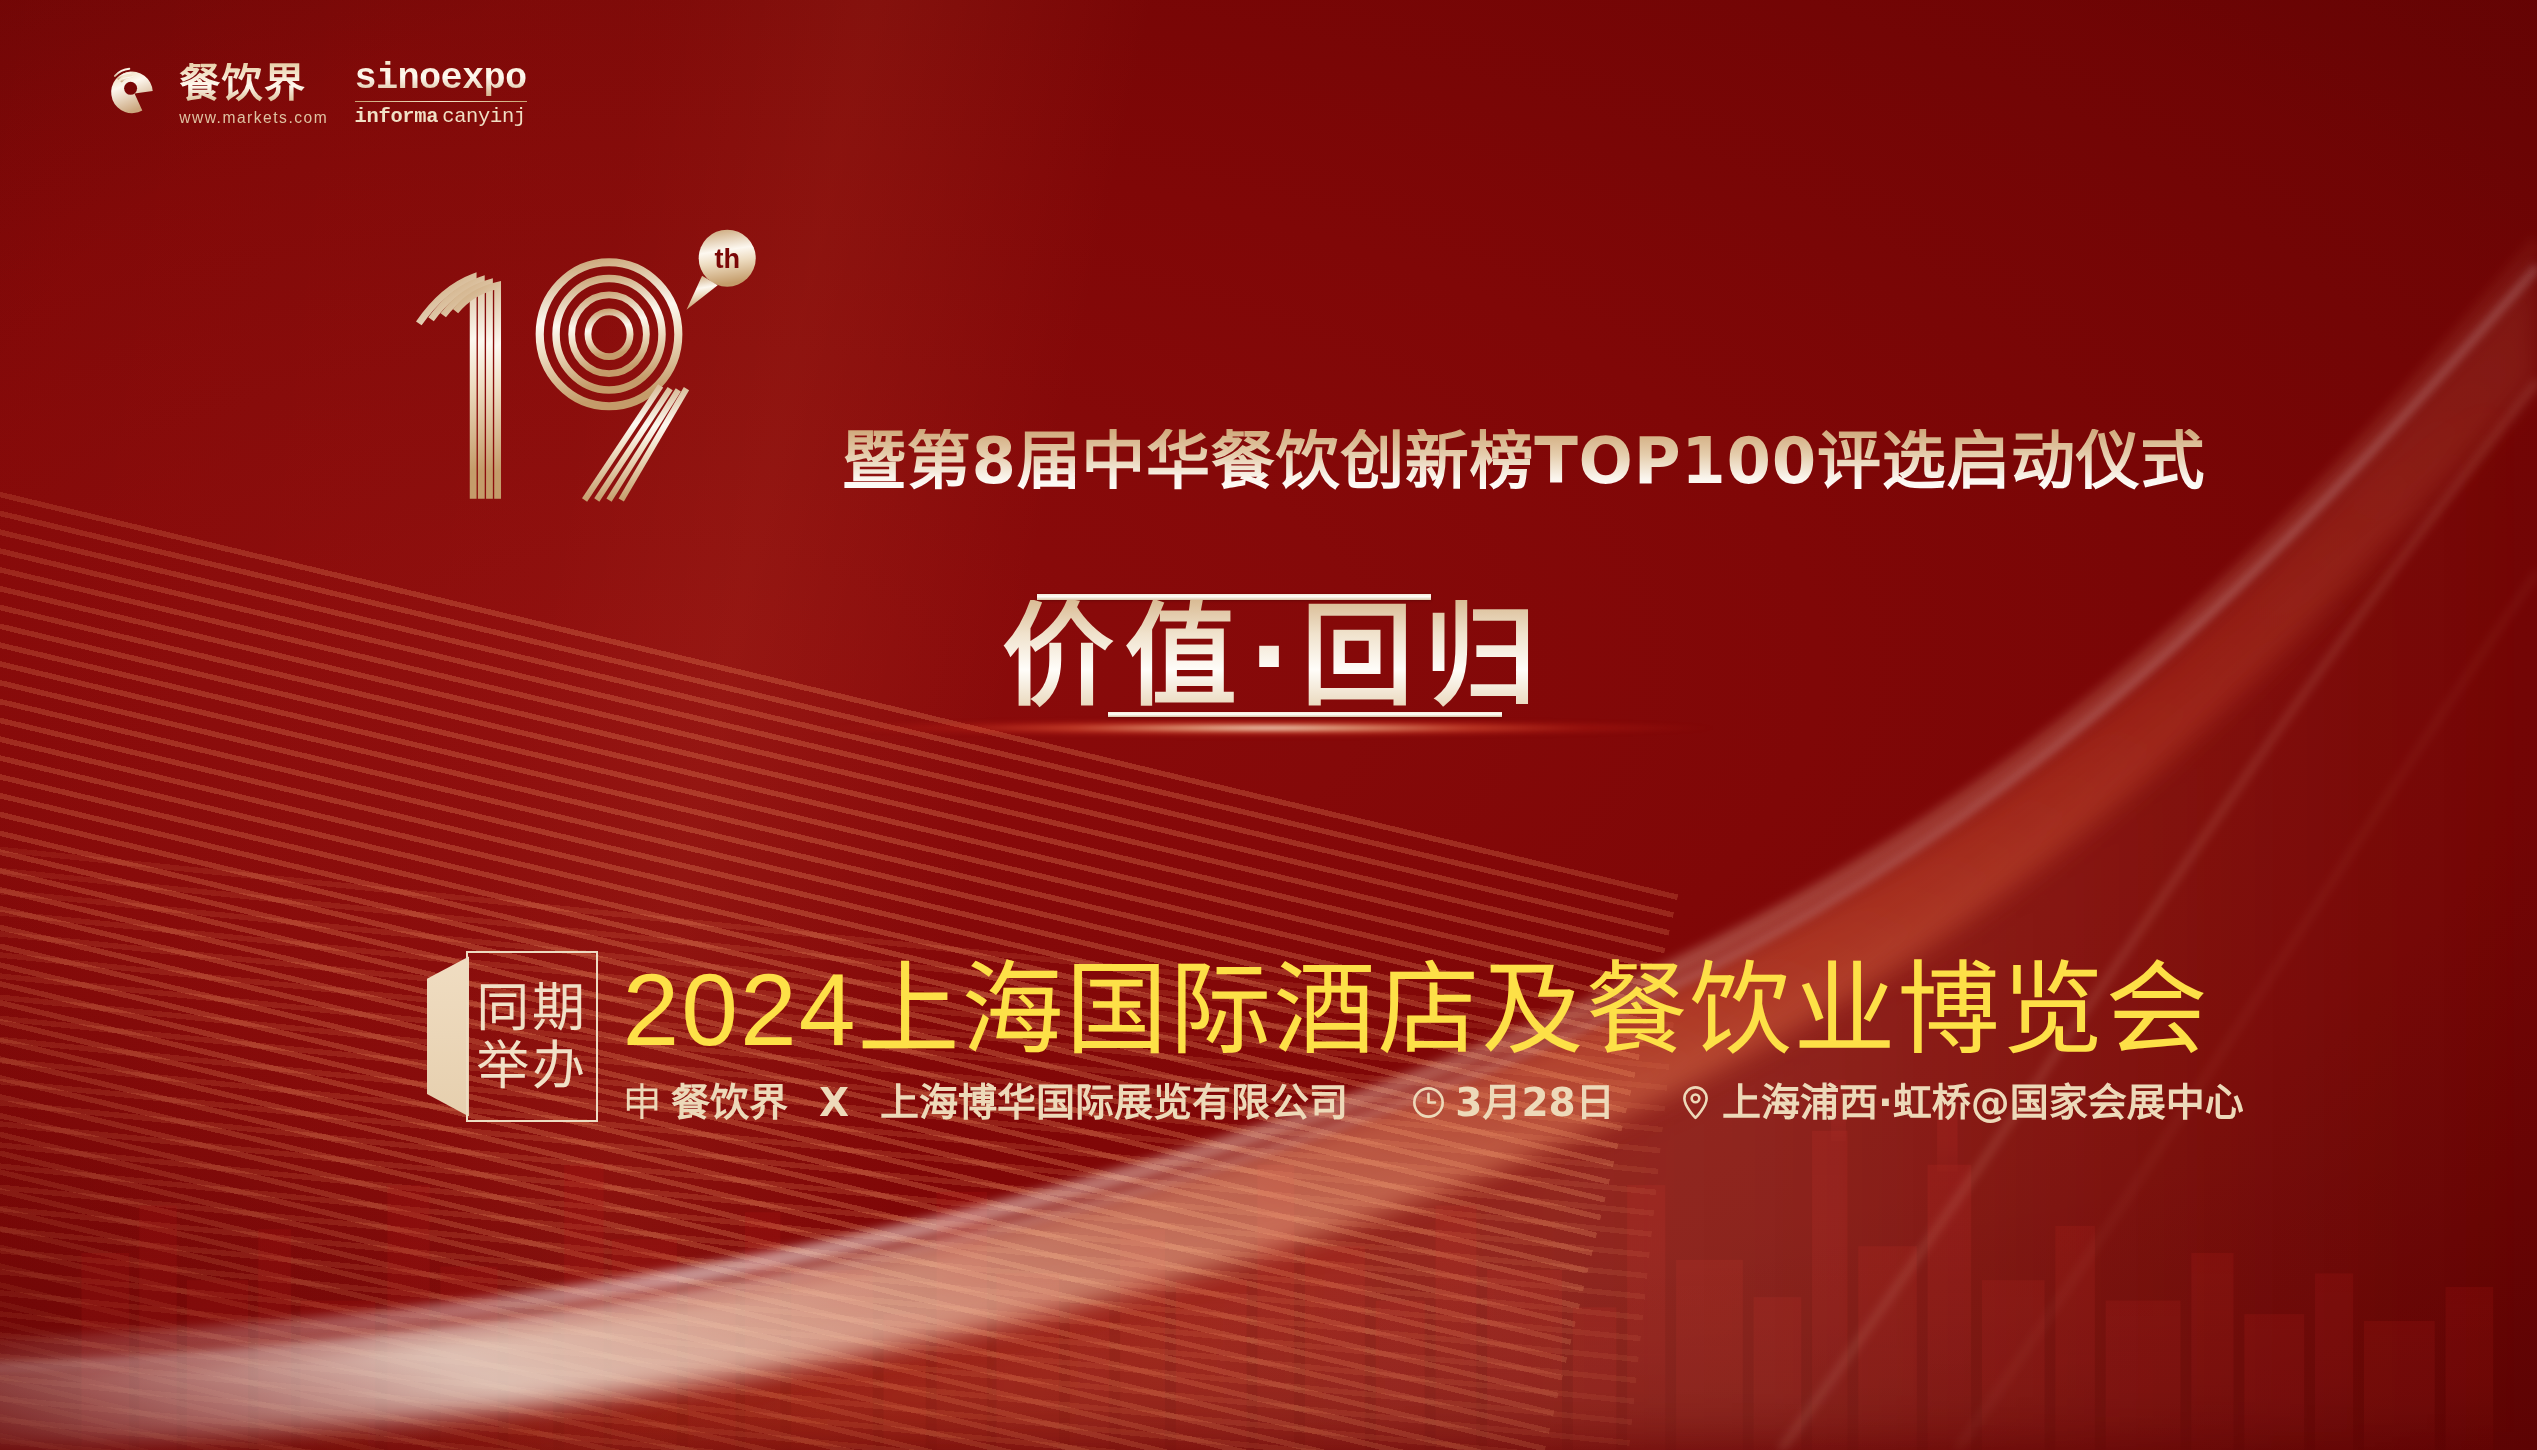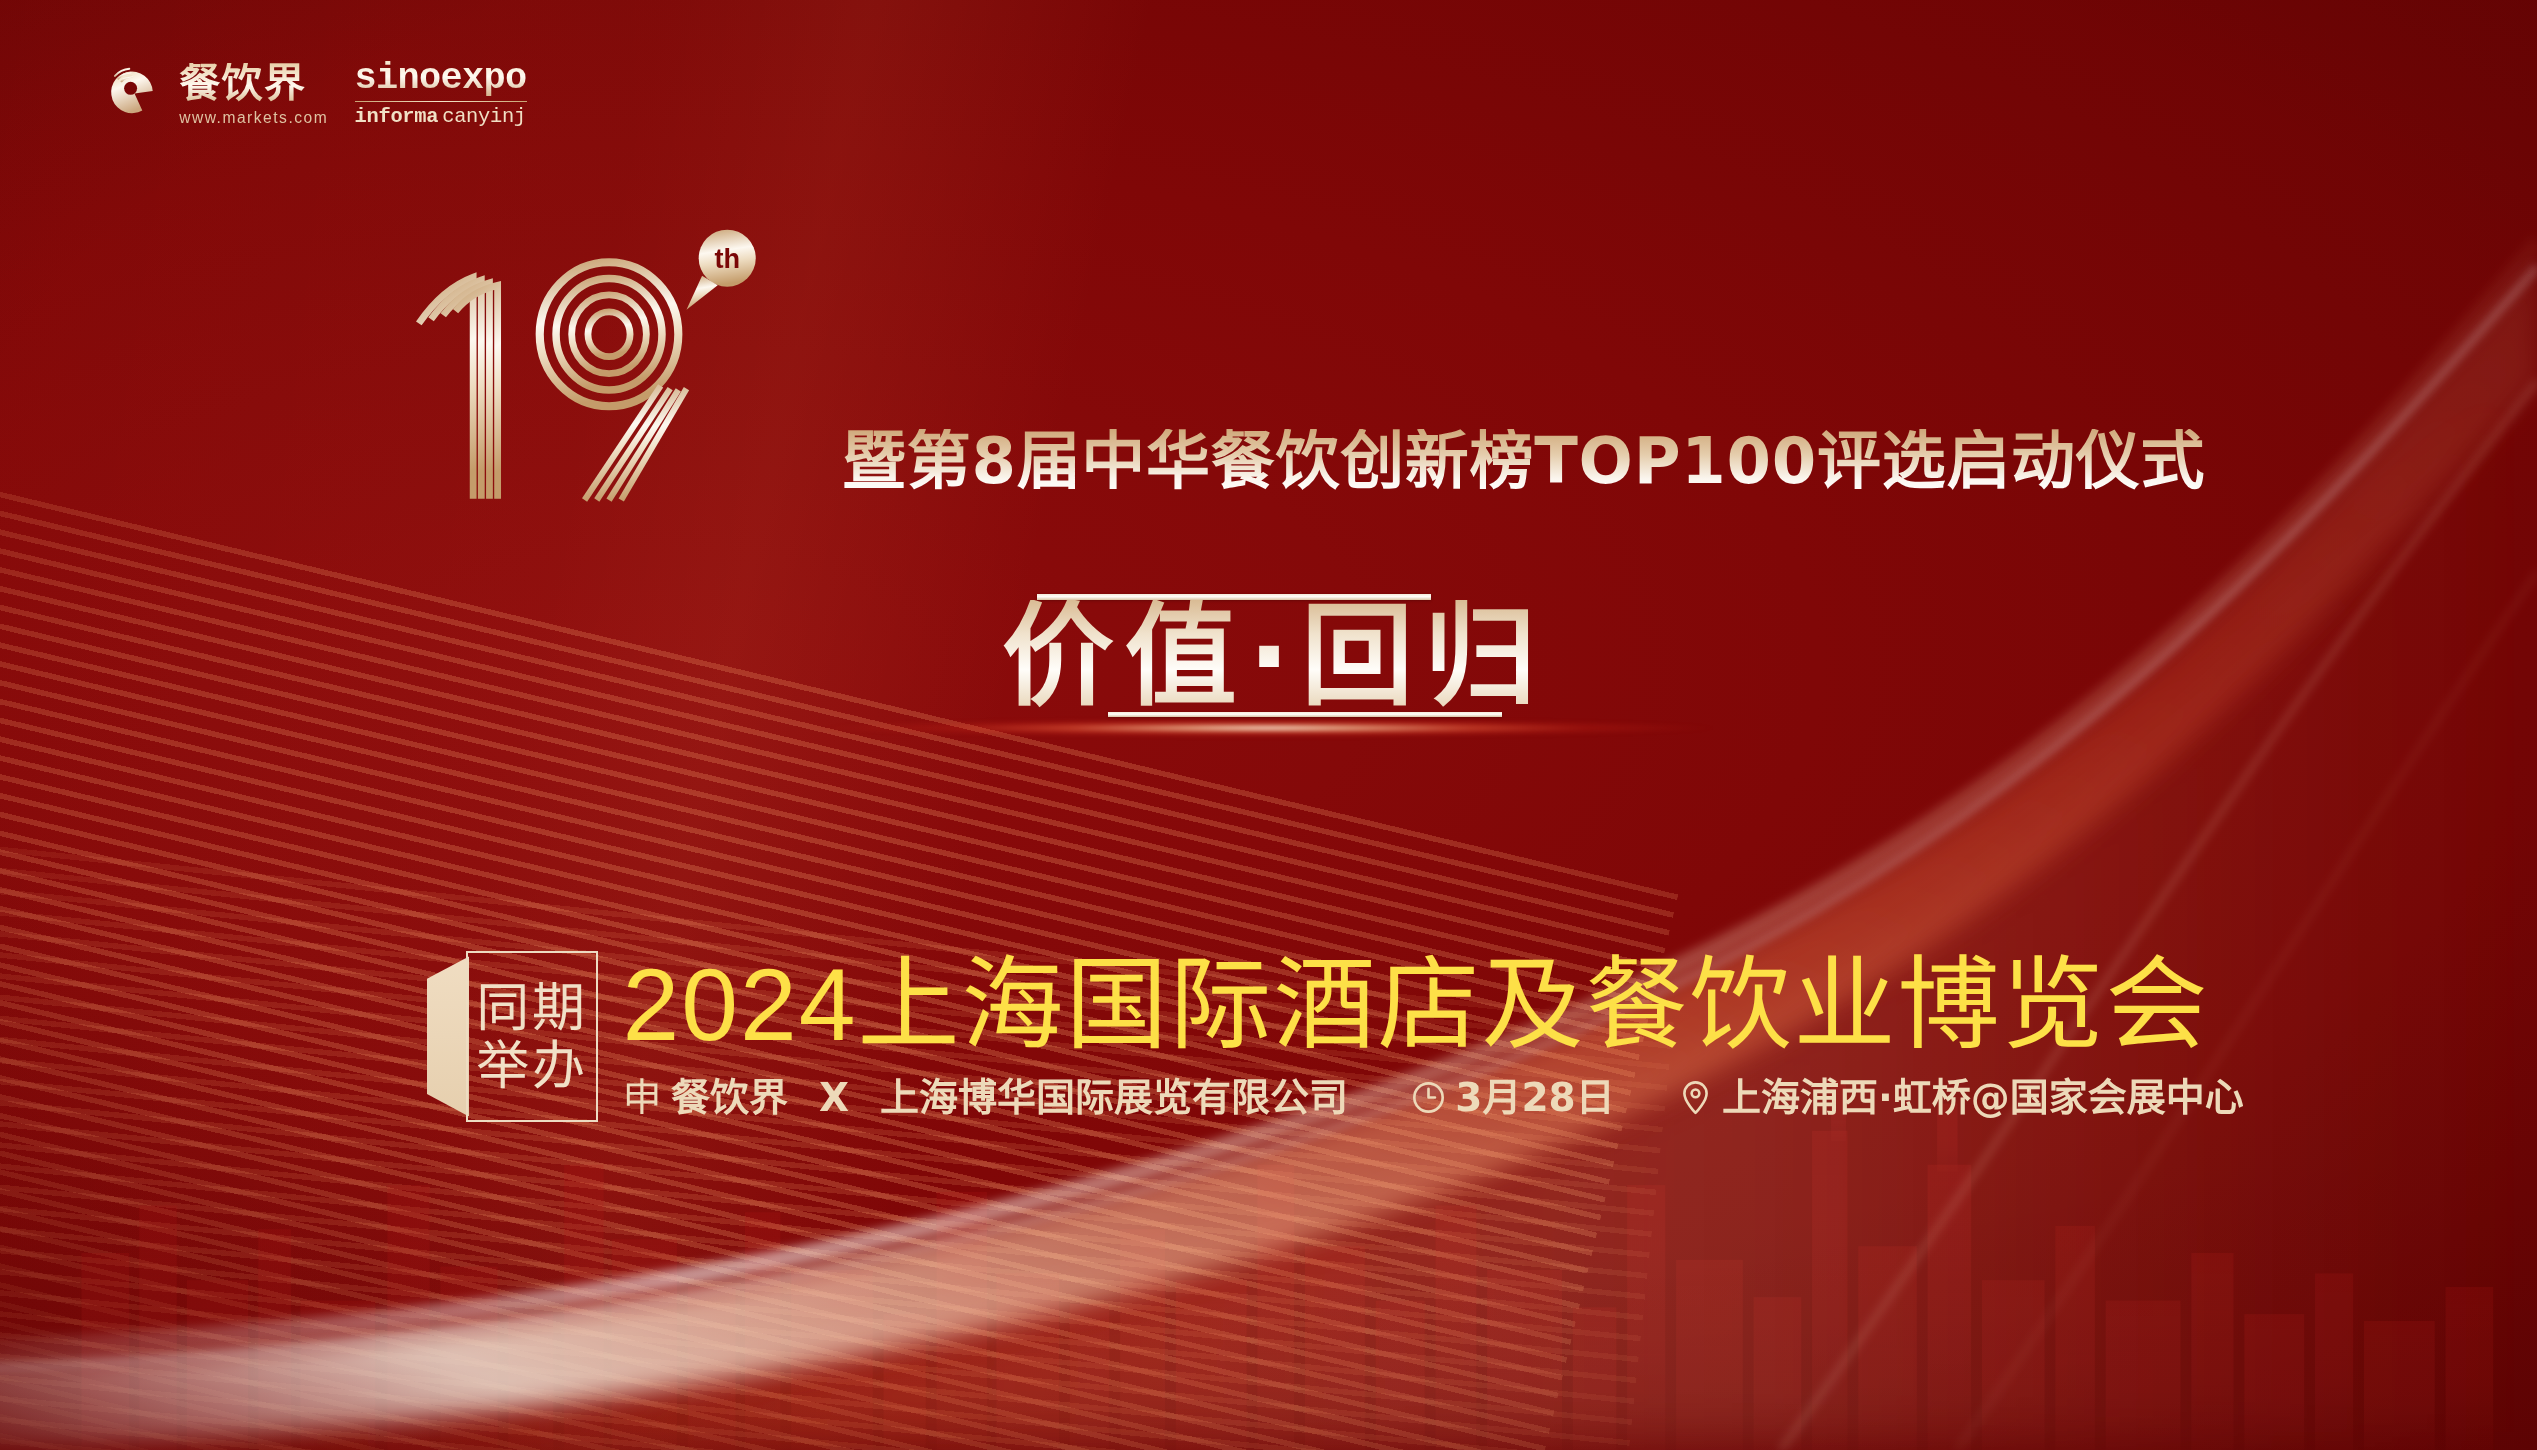--- a/index.html
+++ b/index.html
@@ -159,21 +159,21 @@
     position:absolute; left:50%; top:719px; transform:translateX(-50%);
     width:897px; height:17.7px; z-index:5;
     background:radial-gradient(closest-side, rgba(255,252,246,.95) 0%, rgba(255,214,170,.75) 18%, rgba(255,110,70,.45) 46%, rgba(230,50,30,.18) 72%, rgba(200,20,10,0) 100%);
     filter:blur(2px);
     pointer-events:none;
   }
 
   
   .bottom{
     position:absolute; left:427px; top:951px; z-index:7;
-    display:flex; align-items:flex-start; gap:24.5px;
+    display:flex; align-items:flex-end; gap:24.5px;
   }
   .badge{
     position:relative; flex:none;
     width:171px; height:171px;
   }
   .badge-flag{
     position:absolute; left:0; top:5.4px; width:42px; height:160px;
     background:linear-gradient(180deg,#f0ddc2,#e6cfae);
     clip-path:polygon(100% 0,100% 100%,0 86%,0 14%);
   }

